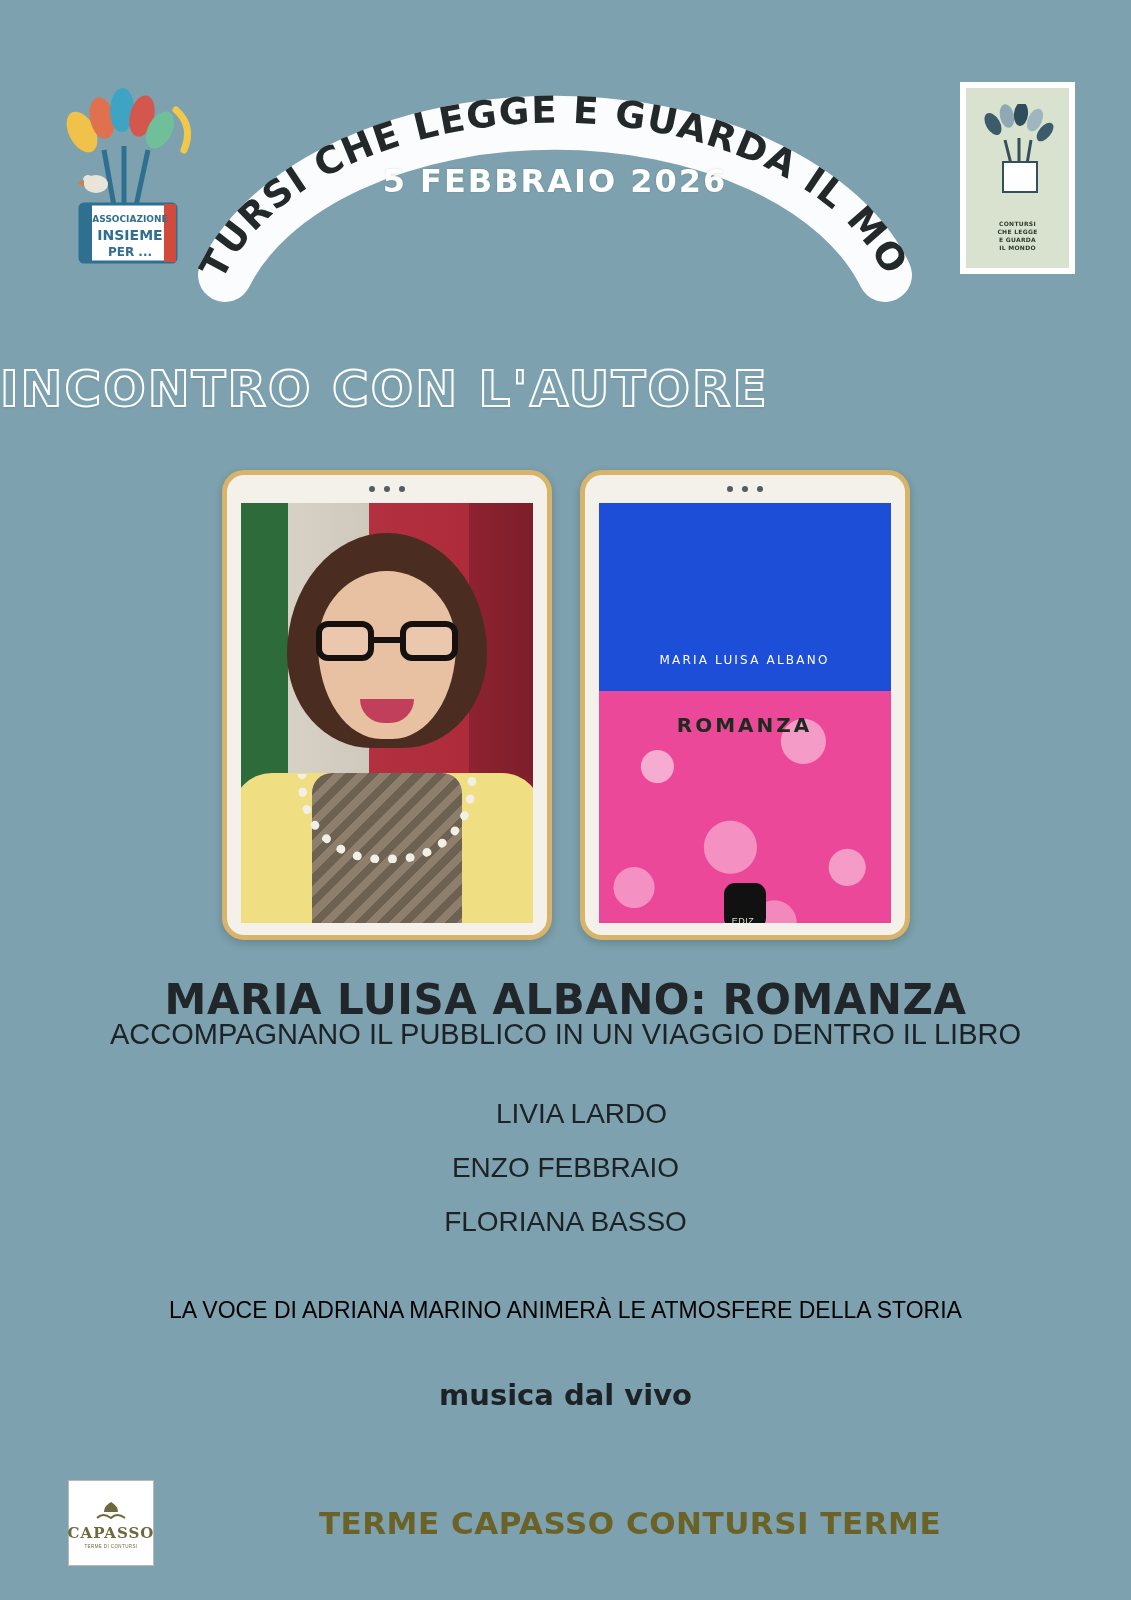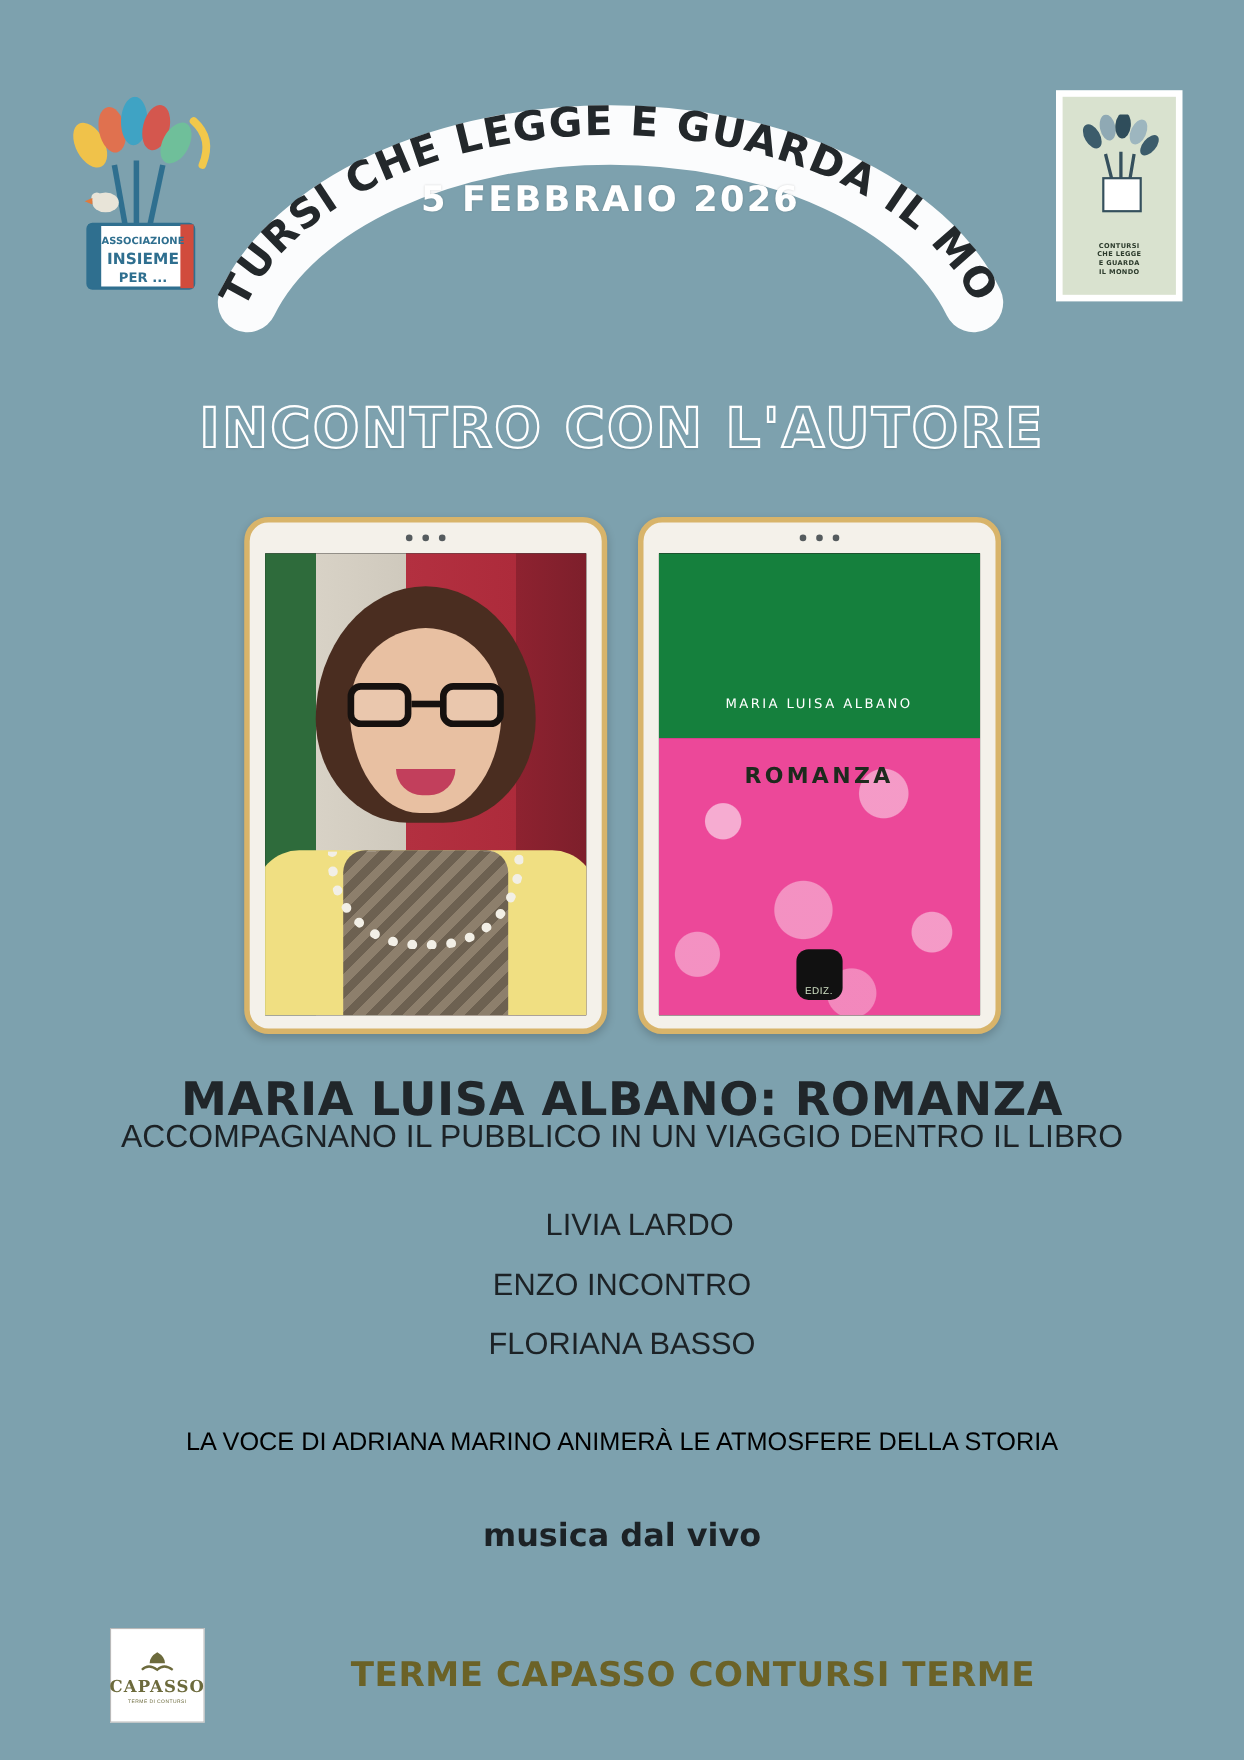--- a/index.html
+++ b/index.html
@@ -100,21 +100,21 @@
     line-height: 1.35;
     letter-spacing: .3px;
   }
 
   
   .headline {
     position: absolute;
     top: 360px;
     left: 0;
     width: 1131px;
-    text-align: center;
+    text-align: left;
     font-family: "DejaVu Sans", sans-serif;
     font-weight: bold;
     font-size: 50px;
     letter-spacing: 2px;
     color: #7da1ae;
     -webkit-text-stroke: 2px #ffffff;
     text-shadow: 0 2px 2px rgba(0,0,0,.10);
   }
 
   
@@ -238,22 +238,22 @@
     border-radius: 0 0 80px 80px;
   }
 
   
   .book {
     width: 100%; height: 100%;
     background: #000;
     position: relative;
   }
   .book-top {
-    height: 168px;
-    background: #15803d;
+    height: 188px;
+    background: #1d4ed8;
     position: relative;
   }
   .book-author {
     position: absolute;
     bottom: 24px; left: 0; right: 0;
     text-align: center;
     color: #fff;
     font-family: "DejaVu Sans", sans-serif;
     font-size: 12px;
     letter-spacing: 2.2px;
@@ -356,21 +356,20 @@
     top: 1480px;
     width: 86px;
     height: 86px;
     background: #fff;
     border: 1px solid #b9b9b9;
     box-sizing: border-box;
     display: flex;
     align-items: center;
     justify-content: center;
     flex-direction: column;
-    margin-left: 32px;
   }
   .capasso-name {
     font-family: "DejaVu Serif", serif;
     font-size: 15px;
     letter-spacing: 1px;
     color: #6c6a3c;
     font-weight: bold;
   }
   .capasso-sub {
     font-size: 4.5px;
@@ -499,21 +498,21 @@
           <div class="book-mark">EDIZ.</div>
         </div>
       </div>
     </div>
   </div>
 </div>
 
 <div class="title-main">MARIA LUISA ALBANO: ROMANZA</div>
 <div class="sub-1">ACCOMPAGNANO IL PUBBLICO IN UN VIAGGIO DENTRO IL LIBRO</div>
 <div class="presenter p1">LIVIA LARDO</div>
-<div class="presenter p2">ENZO INCONTRO</div>
+<div class="presenter p2">ENZO FEBBRAIO</div>
 <div class="presenter p3">FLORIANA BASSO</div>
 <div class="voice">LA VOCE DI ADRIANA MARINO ANIMERÀ LE ATMOSFERE DELLA STORIA</div>
 <div class="music">musica dal vivo</div>
 
 <div class="capasso-logo">
   <svg width="40" height="26" viewBox="0 0 40 26">
     <path d="M6 20 q6 -6 14 0 q6 -6 14 0" stroke="#6c6a3c" stroke-width="2" fill="none"></path>
     <path d="M20 4 q7 4 7 10 h-14 q0 -6 7 -10 z" fill="#6c6a3c"></path>
   </svg>
   <div class="capasso-name">CAPASSO</div>

